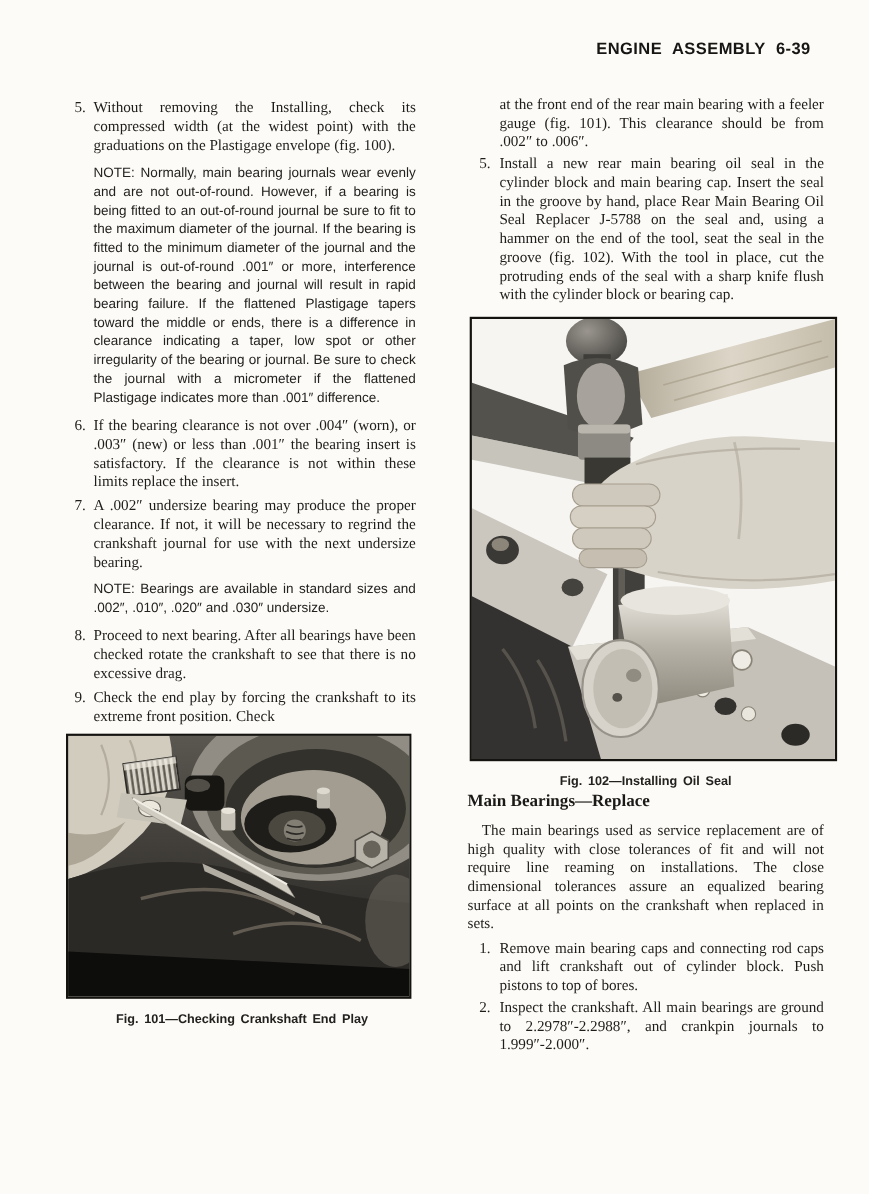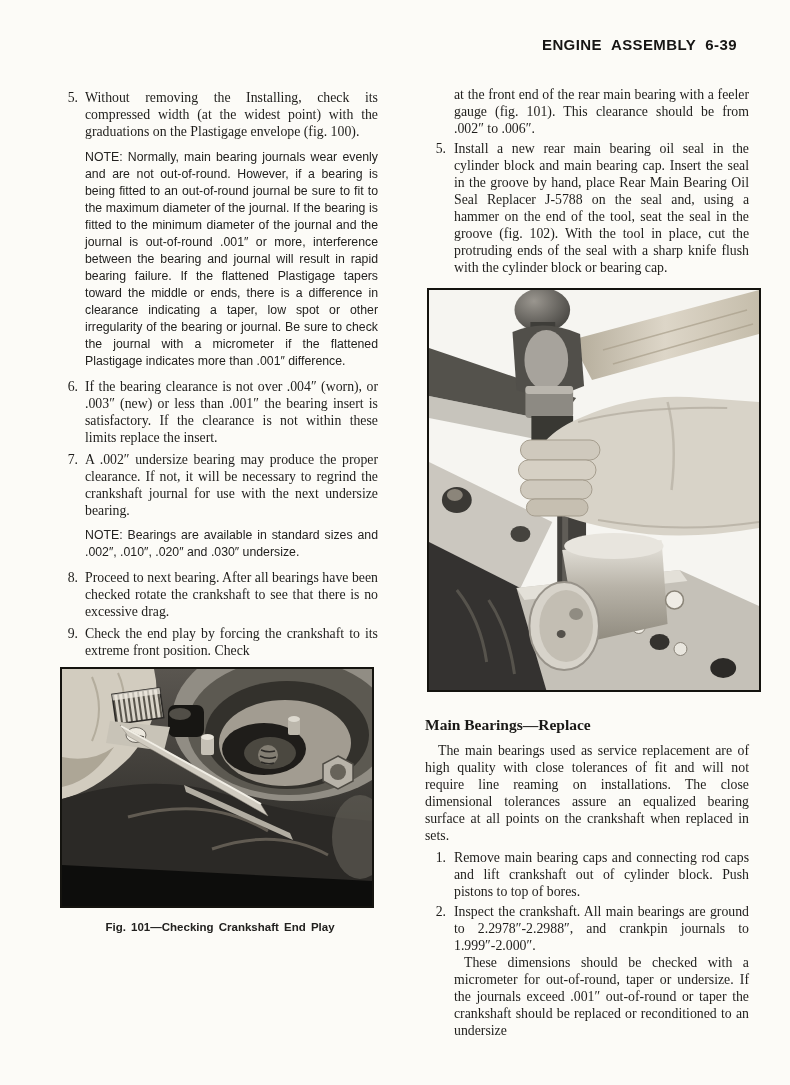--- a/index.html
+++ b/index.html
@@ -51,21 +51,21 @@
   .fig101 .photo-frame { width:314px; height:241px; margin-left:-2px; }
   .fig102 .photo-frame { width:334px; height:404px; margin-left:2px; margin-top:12px; }
   .photo-frame svg { width:100%; height:100%; }
   .caption {
     font-family:"Liberation Sans", sans-serif;
     font-weight:bold; font-size:11.5px;
     text-align:center; margin-top:13px;
     color:#22211f; word-spacing:2px;
   }
   .section-heading {
-    font-size:15.5px; font-weight:bold; margin-top:24px;
+    font-size:15.5px; font-weight:bold; margin-top:3px;
     color:#1a1917;
   }
   .first-indent { text-indent:13px; }
   .sub-para { text-indent:10px; }
 </style>
 </head>
 <body>
 
 <div class="page-header">ENGINE ASSEMBLY 6-39</div>
 
@@ -237,31 +237,31 @@
 
         <path d="M100,208 Q94,152 152,128 Q205,104 262,107 L332,112 L332,238 Q252,252 192,240 Q132,230 100,208 Z" fill="#d8d3c8"></path>
         <path d="M150,132 Q210,116 300,118 M170,230 Q250,244 332,232" stroke="#b1aa9c" stroke-width="2" fill="none" opacity="0.7"></path>
         <rect x="92" y="150" width="80" height="20" rx="10" fill="#cfc9bd" stroke="#a59d8e" stroke-width="1"></rect>
         <rect x="90" y="170" width="78" height="20" rx="10" fill="#d6d0c4" stroke="#a59d8e" stroke-width="1"></rect>
         <rect x="92" y="190" width="72" height="19" rx="9.5" fill="#cfc9bd" stroke="#a59d8e" stroke-width="1"></rect>
         <rect x="98" y="209" width="62" height="17" rx="8.5" fill="#c6bfb1" stroke="#a59d8e" stroke-width="1"></rect>
         <path d="M240,112 Q250,150 244,200" stroke="#b1aa9c" stroke-width="2.5" fill="none" opacity="0.6"></path>
       </svg>
     </div>
+    <div class="caption">Fig. 102—Installing Oil Seal</div>
   </div>
 
   <div class="section-heading">Main Bearings—Replace</div>
 
   <div class="para first-indent m8">The main bearings used as service replacement are of high quality with close tolerances of fit and will not require line reaming on installations. The close dimensional tolerances assure an equalized bearing surface at all points on the crankshaft when replaced in sets.</div>
 
   <div class="item m5">
     <div class="num">1.</div>
     <div class="txt">Remove main bearing caps and connecting rod caps and lift crankshaft out of cylinder block. Push pistons to top of bores.</div>
   </div>
 
   <div class="item m3">
     <div class="num">2.</div>
     <div class="txt">
       <div>Inspect the crankshaft. All main bearings are ground to 2.2978″-2.2988″, and crankpin journals to 1.999″-2.000″.</div>
-      <div class="sub-para">These dimensions should be checked with a micrometer for out-of-round, taper or undersize. If the journals exceed .001″ out-of-round or taper the crankshaft should be replaced or reconditioned to an undersize</div>
     </div>
   </div>
 </div>
 
 </body></html>

